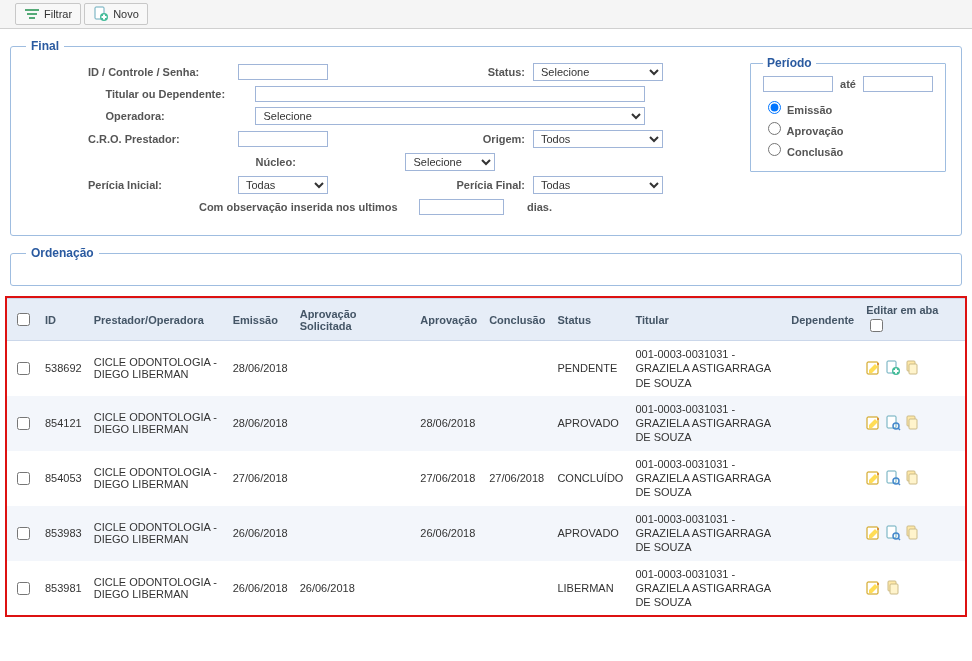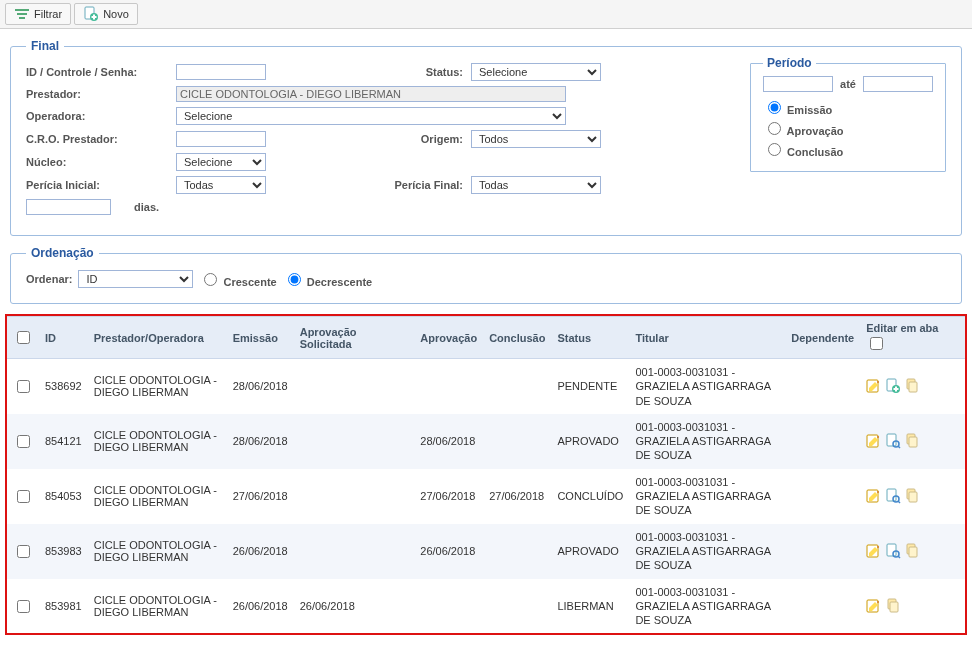--- a/index.html
+++ b/index.html
@@ -6,21 +6,21 @@
   body {
     margin: 0;
     font-family: Verdana, Arial, sans-serif;
     font-size: 11px;
     color: #333;
     background: #fff;
   }
   .toolbar {
     background: #f5f5f5;
     border-bottom: 1px solid #d0d0d0;
-    padding: 3px 5px;
+    padding: 3px 15px;
   }
   .tb-btn {
     display: inline-flex;
     align-items: center;
     gap: 4px;
     background: #f8f8f8;
     border: 1px solid #c8c8c8;
     padding: 2px 8px;
     cursor: pointer;
     font-size: 11px;
@@ -33,21 +33,21 @@
     border-radius: 3px;
     margin: 10px;
     padding: 10px 15px 15px;
   }
   legend {
     color: #2a5aa0;
     font-weight: bold;
     font-size: 12px;
     padding: 0 5px;
   }
-  .filter-row { display:flex; align-items:center; margin-bottom:5px; }
+  .filter-row { display:flex; align-items:center; margin-bottom:5px;justify-content:center; }
   .label { width: 150px; font-weight: bold; color:#555; font-size:11px; }
   .label2 { width: 90px; font-weight:bold; color:#555; font-size:11px; text-align:right; padding-right:8px;}
   input[type=text], select {
     font-size: 11px;
     padding: 1px 3px;
     border: 1px solid #a0b5d8;
     background:#fff;
     color:#333;
   }
   input[readonly] { background:#eee; color:#666; }
@@ -124,22 +124,22 @@
   <div class="main-layout">
     <div class="left-col">
       <div class="filter-row">
         <span class="label">ID / Controle / Senha:</span>
         <input type="text" class="w90" style="">
         <span style="width:115px"></span>
         <span class="label2">Status:</span>
         <select class="w130"><option>Selecione</option></select>
       </div>
       <div class="filter-row">
-        <span class="label">Prestador:</span>
-        <input type="text" class="w390" readonly="" value="CICLE ODONTOLOGIA - DIEGO LIBERMAN" style="">
+        <span class="label">Titular ou Dependente:</span>
+        <input type="text" class="w390" style="">
       </div>
       <div class="filter-row">
         <span class="label">Operadora:</span>
         <select class="w390"><option>Selecione</option></select>
       </div>
       <div class="filter-row">
         <span class="label">C.R.O. Prestador:</span>
         <input type="text" class="w90" style="">
         <span style="width:115px"></span>
         <span class="label2">Origem:</span>
@@ -150,20 +150,21 @@
         <select class="w90"><option>Selecione</option></select>
       </div>
       <div class="filter-row">
         <span class="label">Perícia Inicial:</span>
         <select class="w90"><option>Todas</option></select>
         <span style="width:25px"></span>
         <span class="label2" style="width:180px">Perícia Final:</span>
         <select class="w130"><option>Todas</option></select>
       </div>
       <div class="filter-row">
+        <span class="label" style="width:220px">Com observação inserida nos ultimos</span>
         <input type="text" class="w85" style="">
         <span style="margin-left:23px;font-weight:bold;color:#555">dias.</span>
       </div>
     </div>
 
     <div>
       <div class="periodo-box">
         <span class="periodo-title">Período</span>
         <div class="periodo-body">
           <div style="margin-bottom:6px">
@@ -177,26 +178,20 @@
               <label><input type="radio" name="periodo" style=""> Conclusão</label>
             </div>
         </div>
       </div>
     </div>
   </div>
 </fieldset>
 
 <fieldset>
   <legend>Ordenação</legend>
-  <div class="ord-row">
-    <span class="ord-label">Ordenar:</span>
-    <select class="w115"><option>ID</option></select>
-    <label class="radio-lbl"><input type="radio" name="ord" style=""> <span>Crescente</span></label>
-    <label class="radio-lbl"><input type="radio" name="ord" checked="" style=""> <span>Decrescente</span></label>
-  </div>
 </fieldset>
 
 <div class="grid-wrap">
   <table class="grid">
     <thead>
       <tr>
         <th style="width:22px"><input type="checkbox" style=""></th>
         <th>ID</th>
         <th>Prestador/Operadora</th>
         <th>Emissão</th>

